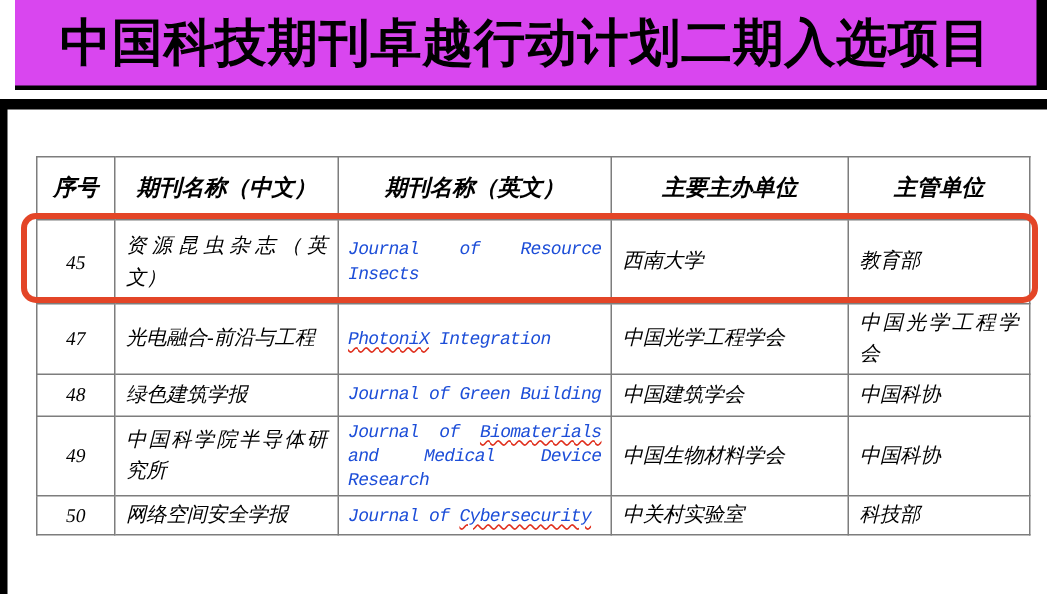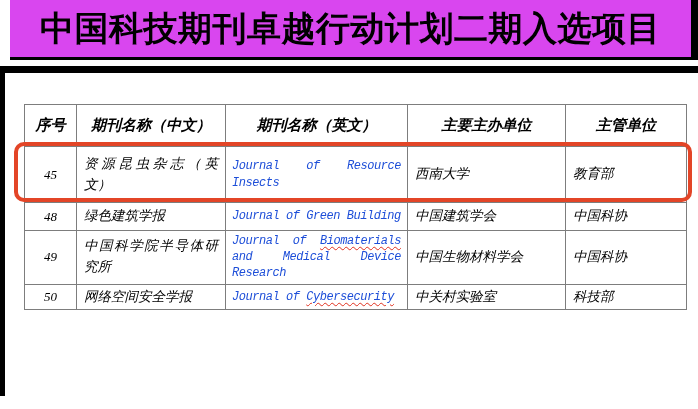--- a/index.html
+++ b/index.html
@@ -89,20 +89,27 @@
       </tr>
     </thead>
     <tbody>
       <tr class="r45">
         <td class="c-no">45</td>
         <td class="c-cn">资源昆虫杂志（英文）</td>
         <td class="c-en"><span>Journal of Resource Insects</span><span class="wavy"></span><span></span></td>
         <td class="c-org">西南大学</td>
         <td class="c-sup">教育部</td>
       </tr>
+      <tr class="r47">
+        <td class="c-no">47</td>
+        <td class="c-cn">光电融合-前沿与工程</td>
+        <td class="c-en"><span class="wavy">PhotoniX</span><span> Integration</span></td>
+        <td class="c-org">中国光学工程学会</td>
+        <td class="c-sup">中国光学工程学会</td>
+      </tr>
       <tr class="r48">
         <td class="c-no">48</td>
         <td class="c-cn">绿色建筑学报</td>
         <td class="c-en"><span>Journal of Green Building</span></td>
         <td class="c-org">中国建筑学会</td>
         <td class="c-sup">中国科协</td>
       </tr>
       <tr class="r49">
         <td class="c-no">49</td>
         <td class="c-cn">中国科学院半导体研究所</td>

